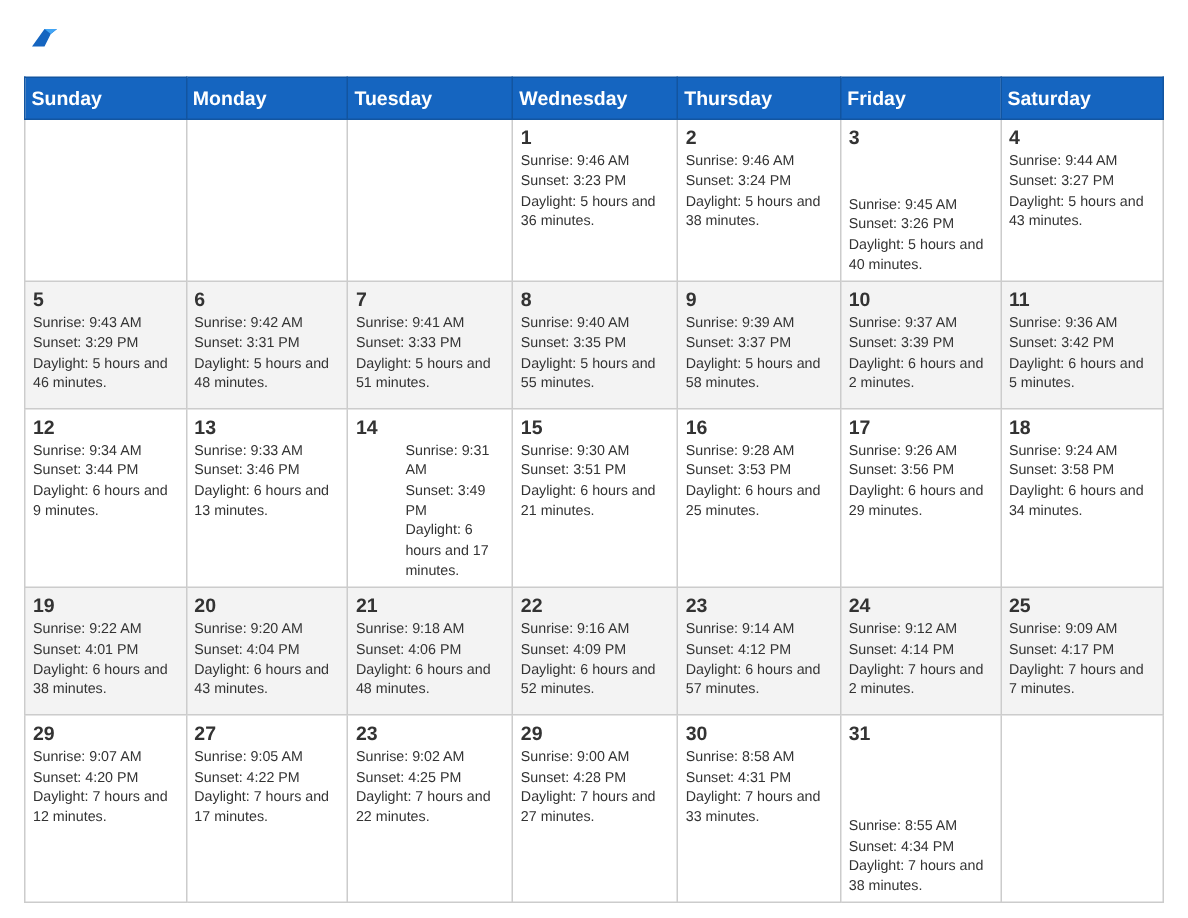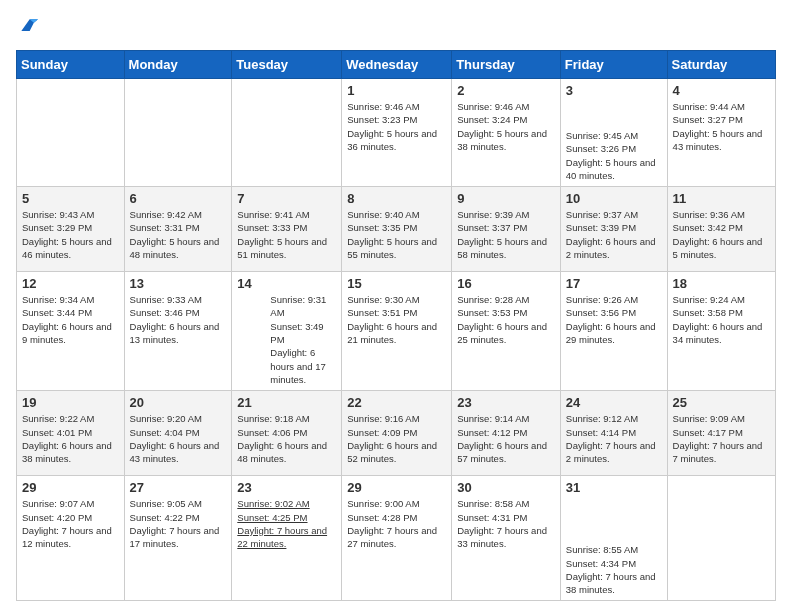--- a/index.html
+++ b/index.html
@@ -292,21 +292,21 @@
 Daylight: 7 hours and 12 minutes.</div>
         </td>
         <td>
           <span class="day-num">27</span>
           <div class="day-info" style="white-space: pre-line;">Sunrise: 9:05 AM
 Sunset: 4:22 PM
 Daylight: 7 hours and 17 minutes.</div>
         </td>
         <td>
           <span class="day-num">23</span>
-          <div class="day-info" style="white-space: pre-line; text-decoration: underline;">Sunrise: 9:02 AM
+          <div class="day-info" style="white-space: pre-line;">Sunrise: 9:02 AM
 Sunset: 4:25 PM
 Daylight: 7 hours and 22 minutes.</div>
         </td>
         <td>
           <span class="day-num">29</span>
           <div class="day-info" style="white-space: pre-line;">Sunrise: 9:00 AM
 Sunset: 4:28 PM
 Daylight: 7 hours and 27 minutes.</div>
         </td>
         <td>

